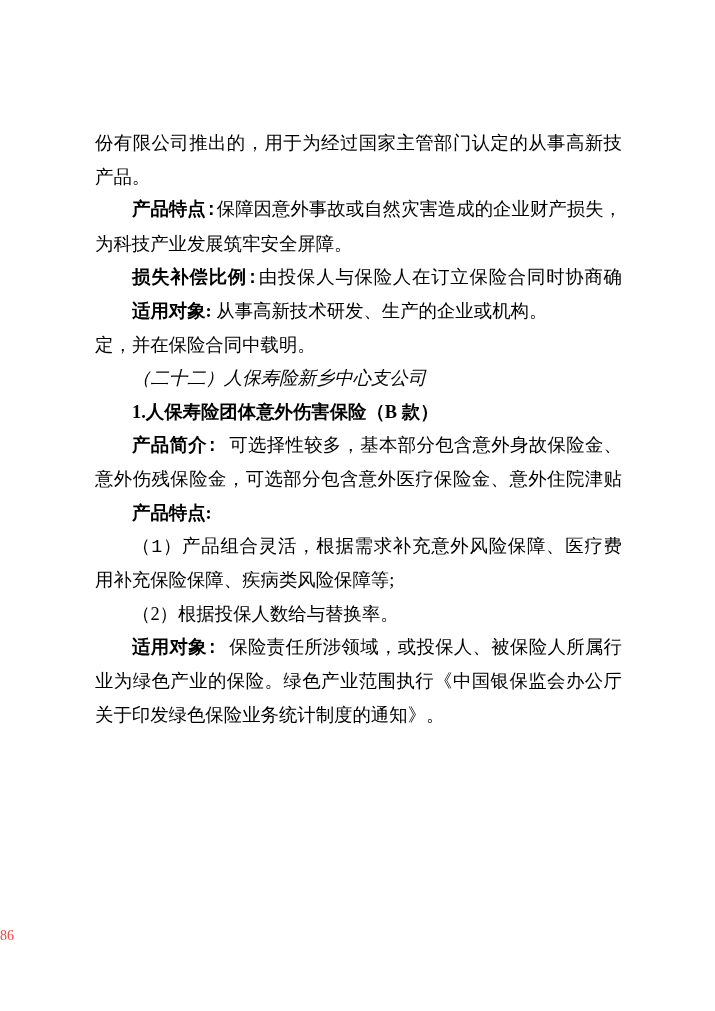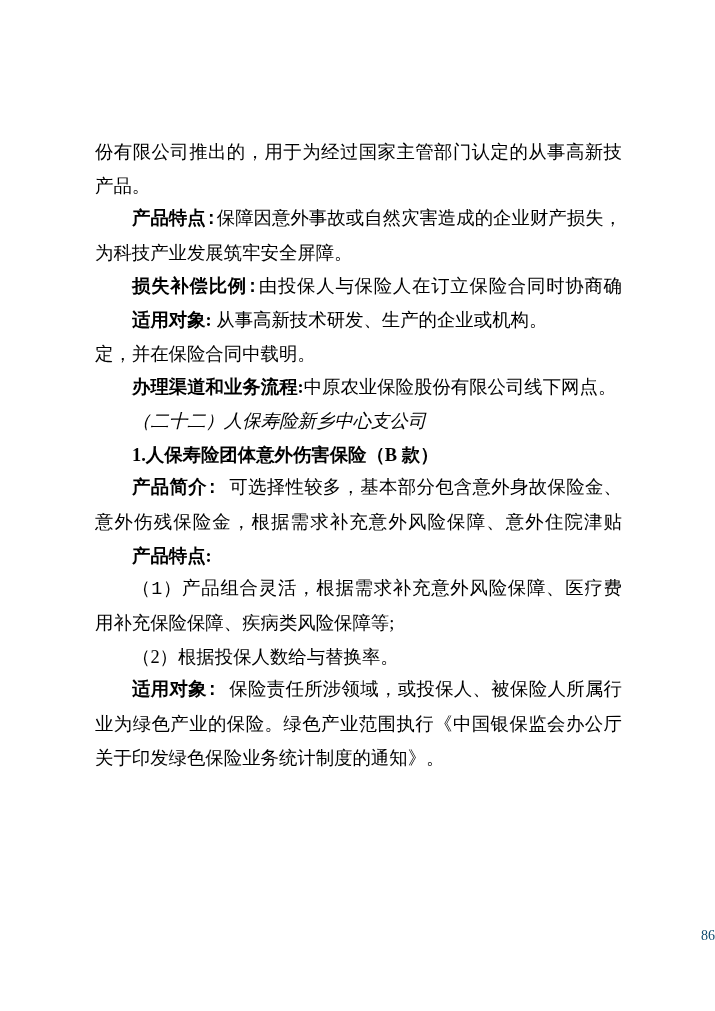--- a/index.html
+++ b/index.html
@@ -8,21 +8,21 @@
     width: 715px;
     height: 1011px;
     background: #ffffff;
     color: #000000;
     font-family: "Liberation Serif", serif;
     overflow: hidden;
   }
   .body-text {
     position: absolute;
     left: 95px;
-    top: 136px;
+    top: 127px;
     width: 527px;
     font-size: 18.4px;
   }
   .line {
     height: 33.65px;
     line-height: 33.65px;
     white-space: pre;          
   }
   .line.justify {
     white-space: normal;
@@ -32,43 +32,42 @@
   .line.indent { padding-left: 37px; }
   .line.indent.justify { padding-left: 37px; font-family: Liberation Mono, monospace; }
   .seg-bold  { font-weight: 700; }
   .seg-kaiti { font-style: italic; }  
   .seg-normal { font-weight: 400; text-align: center; }
   .footer {
     position: absolute;
     left: 0;
     top: 926px;
     width: 100%;
-    text-align: right;
+    text-align: left;
     font-size: 14px;
     line-height: 20px;
-    color: #0c4a6e;
+    color: #ef4444;
   }
 </style>
 </head>
 <body>
 
 <div class="page">
   <div class="body-text">
       <div class="line justify"><span class="seg-normal">份有限公司推出的，用于为经过国家主管部门认定的从事高新技</span></div>
       <div class="line"><span class="seg-normal">产品。</span></div>
       <div class="line indent justify"><span class="seg-bold">产品特点:</span><span class="seg-normal">保障因意外事故或自然灾害造成的企业财产损失，</span></div>
       <div class="line"><span class="seg-normal">为科技产业发展筑牢安全屏障。</span></div>
       <div class="line indent justify"><span class="seg-bold">损失补偿比例:</span><span class="seg-normal">由投保人与保险人在订立保险合同时协商确</span></div>
       <div class="line indent"><span class="seg-bold">适用对象:</span><span class="seg-normal"> 从事高新技术研发、生产的企业或机构。</span></div>
       <div class="line"><span class="seg-normal">定，并在保险合同中载明。</span></div>
-      <div class="line indent"><span class="seg-bold">办理渠道和业务流程:</span><span class="seg-normal">中原农业保险股份有限公司线下网点。</span></div>
       <div class="line indent"><span class="seg-kaiti">（二十二）人保寿险新乡中心支公司</span></div>
       <div class="line indent"><span class="seg-bold">1.人保寿险团体意外伤害保险（B 款）</span></div>
       <div class="line indent justify"><span class="seg-bold">产品简介:</span><span class="seg-normal"> 可选择性较多，基本部分包含意外身故保险金、</span></div>
-      <div class="line justify"><span class="seg-normal">意外伤残保险金，根据需求补充意外风险保障、意外住院津贴</span></div>
+      <div class="line justify"><span class="seg-normal">意外伤残保险金，可选部分包含意外医疗保险金、意外住院津贴</span></div>
       <div class="line indent"><span class="seg-bold">产品特点:</span></div>
       <div class="line indent justify"><span class="seg-normal">（1）产品组合灵活，根据需求补充意外风险保障、医疗费</span></div>
       <div class="line"><span class="seg-normal">用补充保险保障、疾病类风险保障等;</span></div>
       <div class="line indent"><span class="seg-normal">（2）根据投保人数给与替换率。</span></div>
       <div class="line indent justify"><span class="seg-bold">适用对象:</span><span class="seg-normal"> 保险责任所涉领域，或投保人、被保险人所属行</span></div>
       <div class="line justify"><span class="seg-normal">业为绿色产业的保险。绿色产业范围执行《中国银保监会办公厅</span></div>
       <div class="line"><span class="seg-normal">关于印发绿色保险业务统计制度的通知》。</span></div>
     </div>
   <div class="footer">
     <span>86</span>

